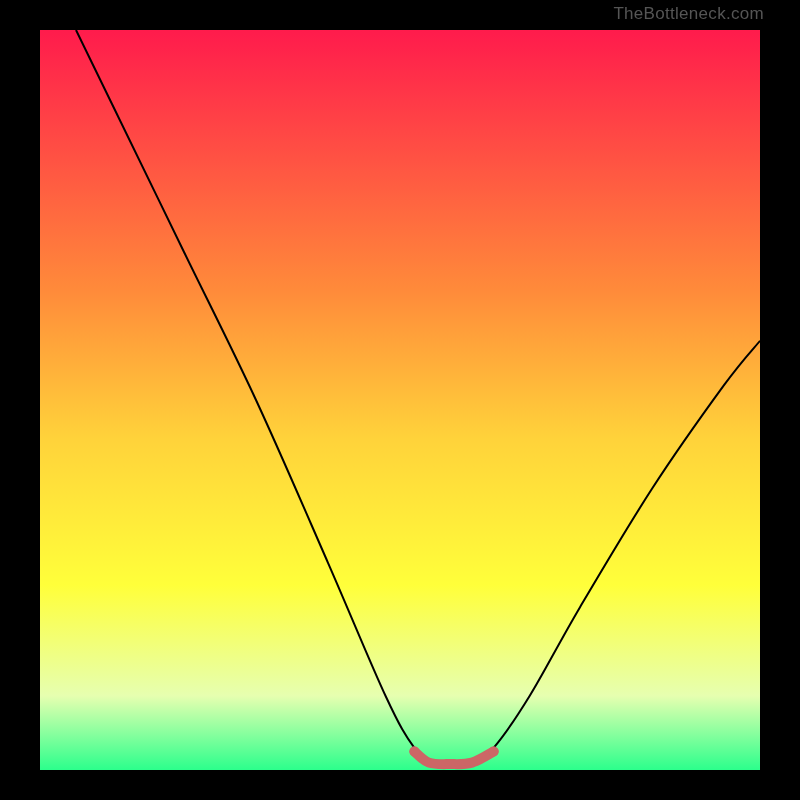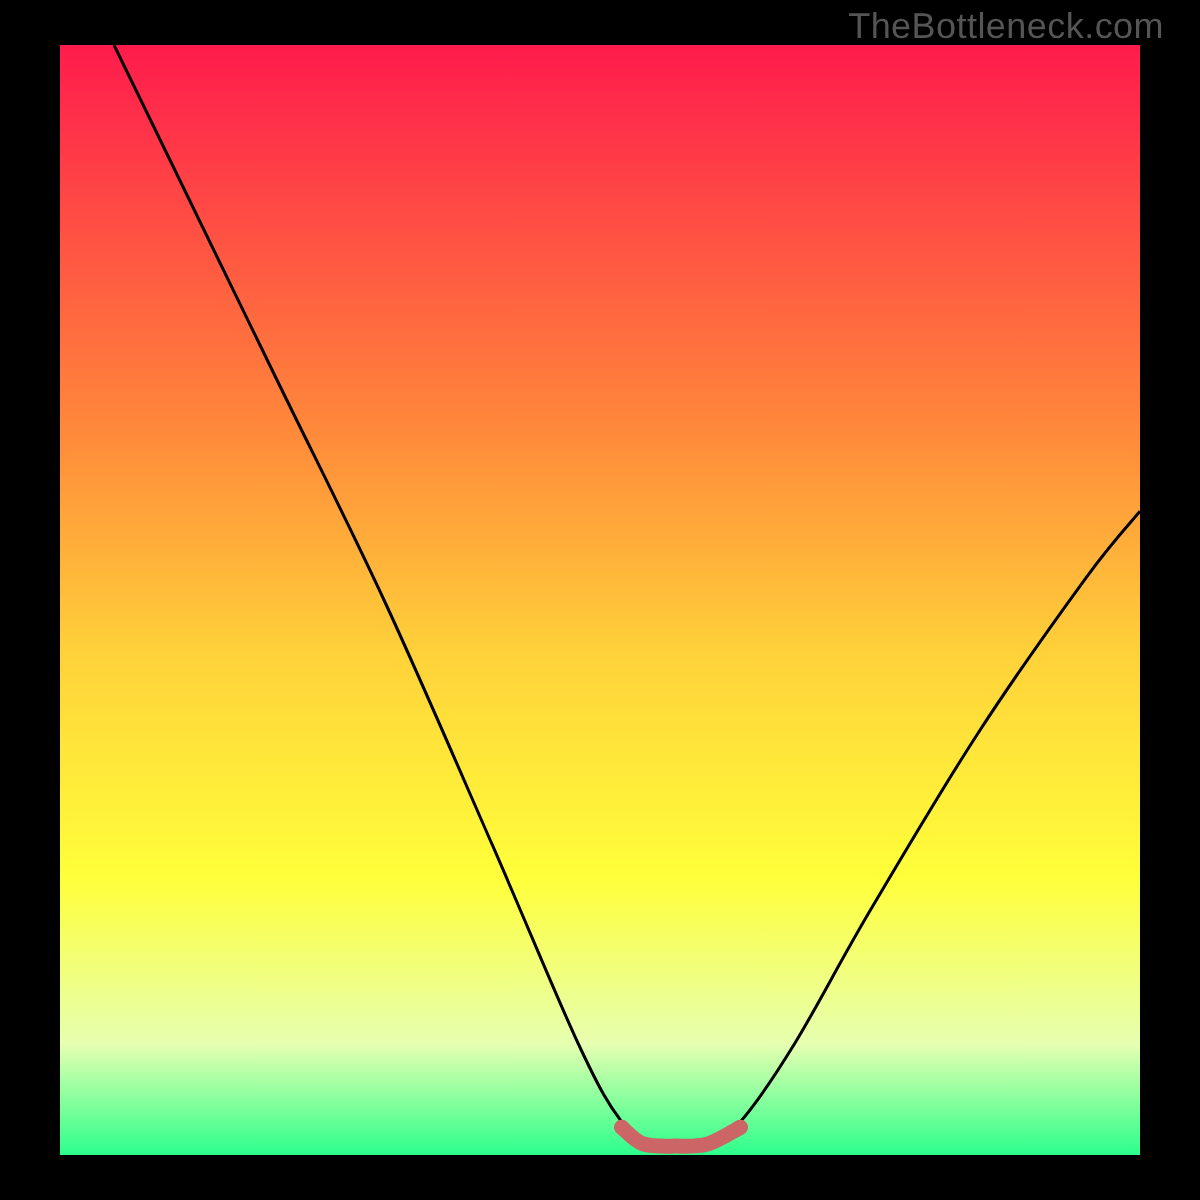--- a/index.html
+++ b/index.html
@@ -13,23 +13,23 @@
   }
   .frame {
     position: relative;
     width: 800px;
     height: 800px;
     background: #000;
   }
   .attribution {
     position: absolute;
     top: 4px;
-    right: 24px;
+    right: 36px;
     color: #555;
-    font-size: 24px;
+    font-size: 17px;
     font-weight: 500;
     z-index: 10;
     letter-spacing: 0.3px;
   }
   .plot-wrap {
     position: absolute;
     left: 40px;
     top: 30px;
     width: 720px;
     height: 740px;

